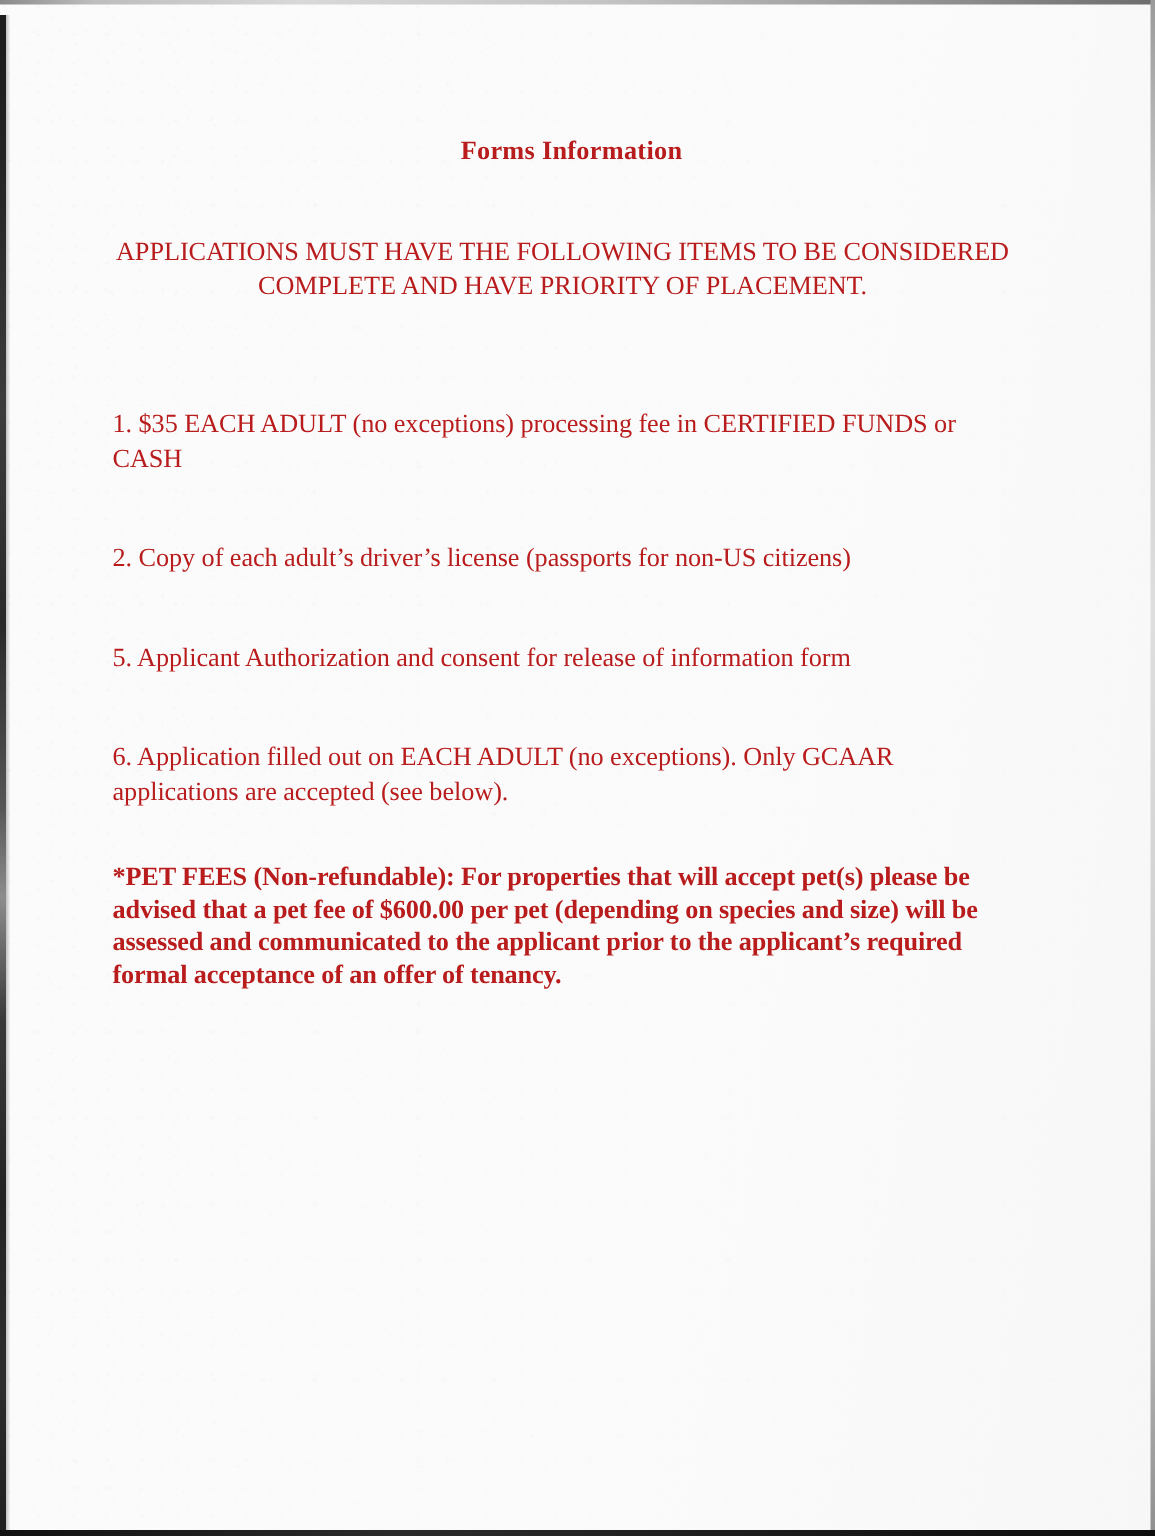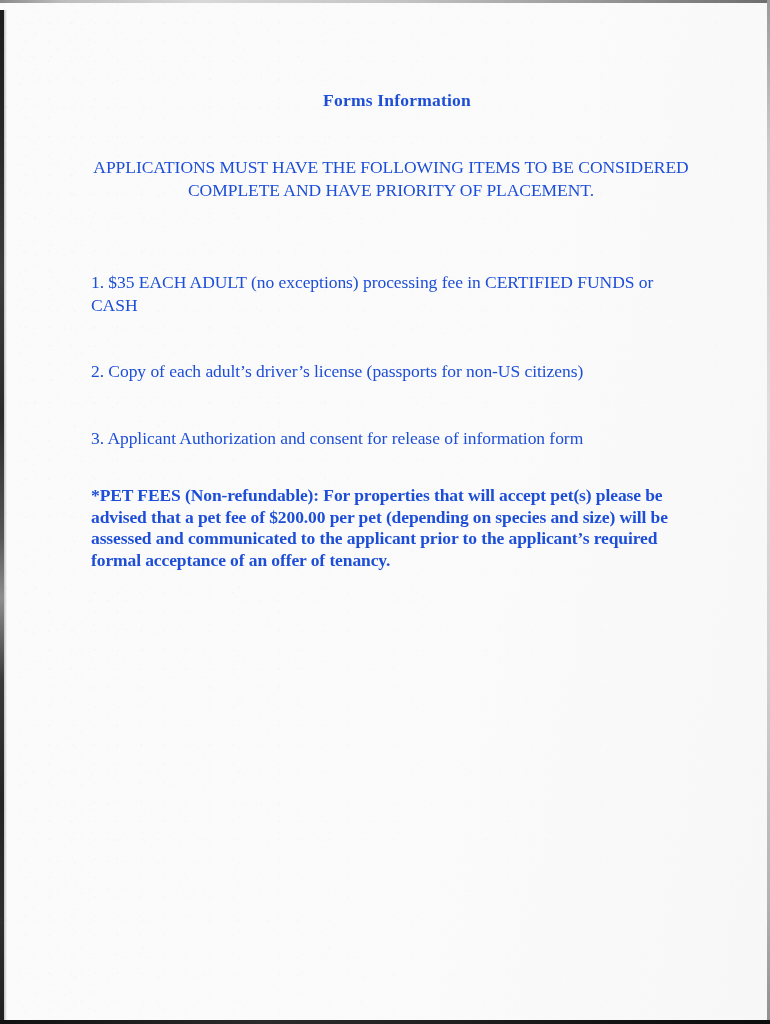--- a/index.html
+++ b/index.html
@@ -85,24 +85,24 @@
     left: 0; bottom: 0;
     width: 770px; height: 4px;
     background: linear-gradient(90deg,
                 #111 0%, #1a1a1a 12%, #2b2b2b 34%,
                 #202020 58%, #141414 80%, #0d0d0d 100%);
   }
 
   
   #content {
     position: absolute;
-    left: 91px;
+    left: 75px;
     top: 88px;
     width: 600px;
-    color: #1d4ed8;
+    color: #b91c1c;
   }
 
   #doc-title {
     font-size: 17.5px;
     font-weight: bold;
     text-align: center;
     letter-spacing: .2px;
     margin: 0;
     padding-left: 12px;
     line-height: 24px;
@@ -157,19 +157,20 @@
 
   <div id="content">
 
     <h1 id="doc-title">Forms Information</h1>
 
     <p id="intro">APPLICATIONS MUST HAVE THE FOLLOWING ITEMS TO BE CONSIDERED COMPLETE AND HAVE PRIORITY OF PLACEMENT.</p>
 
     <ul id="requirements-list">
       <li>1. $35 EACH ADULT (no exceptions) processing fee in CERTIFIED FUNDS or CASH</li>
       <li>2. Copy of each adult’s driver’s license (passports for non-US citizens)</li>
-      <li>3. Applicant Authorization and consent for release of information form</li>
+      <li>5. Applicant Authorization and consent for release of information form</li>
+      <li>6. Application filled out on EACH ADULT (no exceptions). Only GCAAR applications are accepted (see below).</li>
     </ul>
 
-    <p id="pet-fees">*PET FEES (Non-refundable): For properties that will accept pet(s) please be advised that a pet fee of $200.00 per pet (depending on species and size) will be assessed and communicated to the applicant prior to the applicant’s required formal acceptance of an offer of tenancy.</p>
+    <p id="pet-fees">*PET FEES (Non-refundable): For properties that will accept pet(s) please be advised that a pet fee of $600.00 per pet (depending on species and size) will be assessed and communicated to the applicant prior to the applicant’s required formal acceptance of an offer of tenancy.</p>
 
   </div>
 </div>
 
 </body></html>

